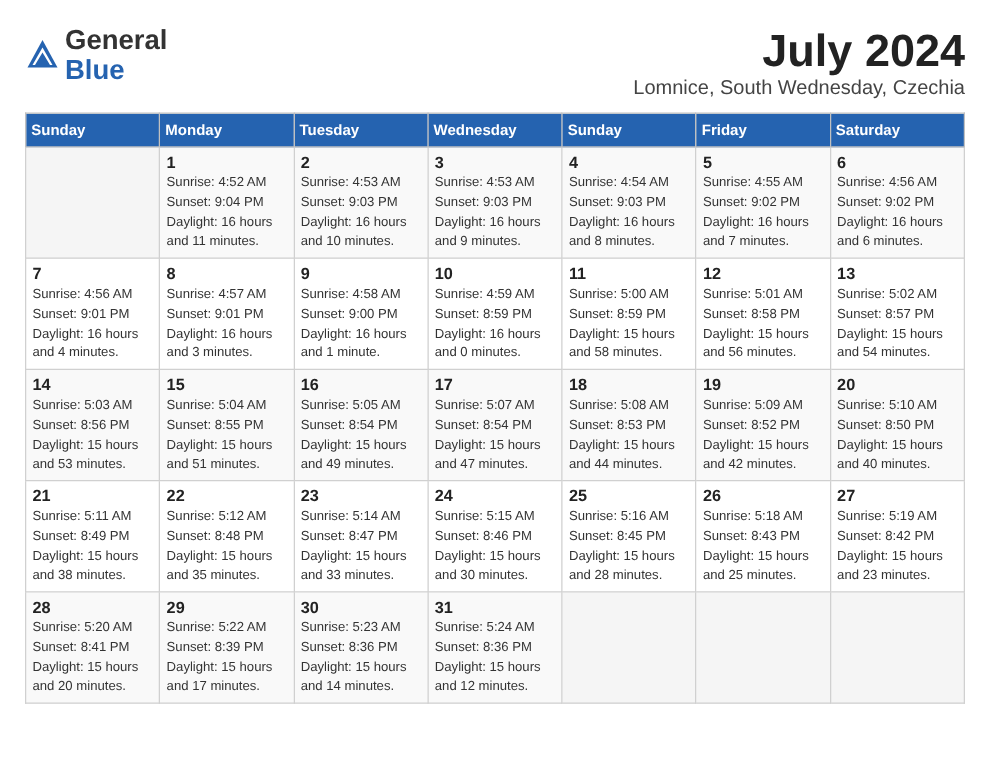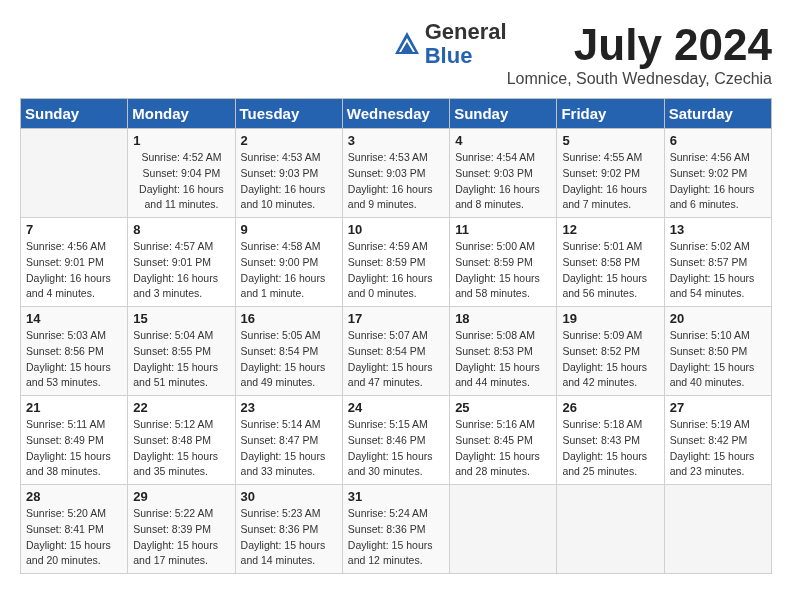--- a/index.html
+++ b/index.html
@@ -5,21 +5,21 @@
     * { box-sizing: border-box; margin: 0; padding: 0; }
     body {
       font-family: Arial, sans-serif;
       background: #fff;
       width: 792px;
       min-height: 612px;
       padding: 20px;
     }
     .header {
       display: flex;
-      justify-content: flex-end;
+      justify-content: space-between;
       align-items: flex-start;
       margin-bottom: 10px;
     }
     .logo {
       display: flex;
       align-items: center;
     }
     .logo-text {
       font-size: 22px;
       font-weight: bold;
@@ -29,39 +29,39 @@
     .logo-blue { color: #2563b0; }
     .logo-icon {
       width: 28px;
       height: 28px;
       margin-right: 4px;
     }
     .title-block {
       text-align: right;
     }
     .month-title {
-      font-size: 44px;
+      font-size: 36px;
       font-weight: bold;
       color: #222;
     }
     .subtitle {
       font-size: 16px;
       color: #444;
     }
     table {
       width: 100%;
       border-collapse: collapse;
       font-size: 11px;
     }
     thead tr th {
       background-color: #2563b0;
       color: #fff;
       padding: 6px 4px;
       text-align: left;
-      font-size: 15px;
+      font-size: 12px;
       font-weight: bold;
       border: 1px solid #c0c0c0;
     }
     tbody tr td {
       border: 1px solid #d0d0d0;
       vertical-align: top;
       padding: 4px 5px;
       min-height: 80px;
       width: calc(100% / 7);
     }
@@ -118,21 +118,21 @@
         <th>Sunday</th>
         <th>Friday</th>
         <th>Saturday</th>
       </tr>
   </thead>
   <tbody id="calendar-body">
   <tr>
         <td class="empty-cell"></td>
         <td>
           <span class="day-num">1</span>
-          <div class="day-info" style="white-space: pre-line; text-align: center;">Sunrise: 4:52 AM
+          <div class="day-info" style="white-space: pre-line;">Sunrise: 4:52 AM
 Sunset: 9:04 PM
 Daylight: 16 hours
 and 11 minutes.</div>
         </td>
         <td>
           <span class="day-num">2</span>
           <div class="day-info" style="white-space: pre-line;">Sunrise: 4:53 AM
 Sunset: 9:03 PM
 Daylight: 16 hours
 and 10 minutes.</div>

